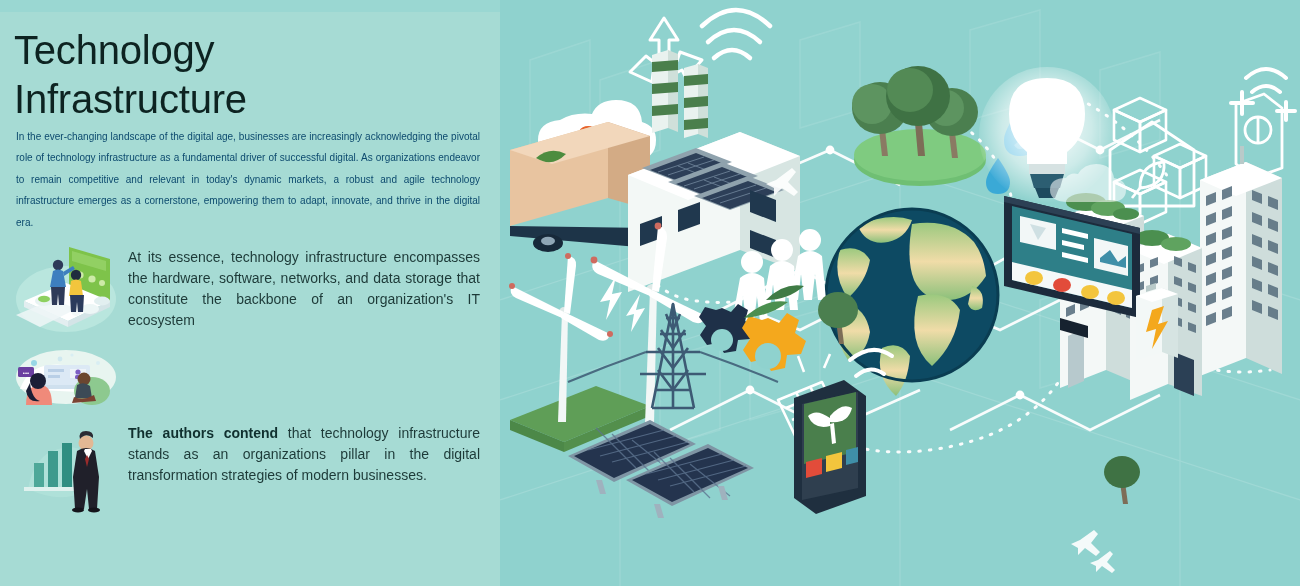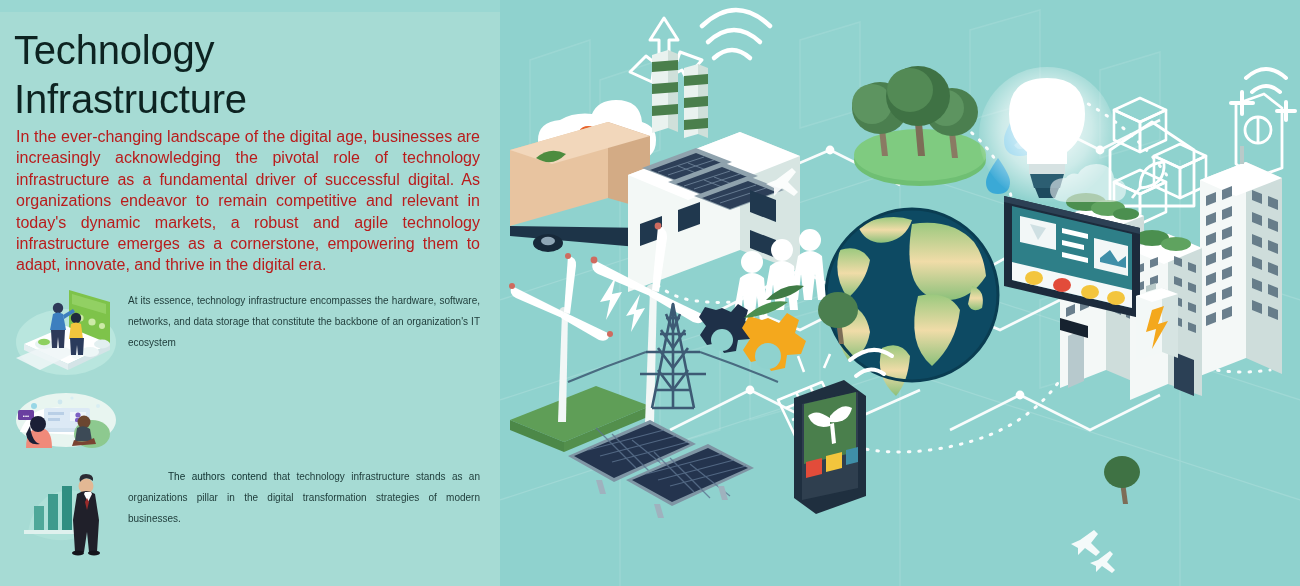--- a/index.html
+++ b/index.html
@@ -16,34 +16,34 @@
     background:#a6dbd4;
     box-sizing:border-box;
     padding:14px 14px 0 14px;
   }
   #title{
     font-size:40px;line-height:49px;color:#0d2321;font-weight:400;
     letter-spacing:-0.2px;margin:0 0 2px 0;
     white-space:pre-line;
   }
   #intro{
-    font-size:16px;line-height:21.4px;color:#b91c1c;
+    font-size:10px;line-height:21.4px;color:#0c4a6e;
     text-align:justify;text-justify:inter-word;
     margin:2px 6px 0 2px;
   }
   .bullet{
     position:relative;display:flex;align-items:flex-start;
     margin-top:8px;
   }
   .bullet .thumb{flex:0 0 auto;}
   .bullet .btext{
-    font-size:10px;line-height:21px;color:#1d3a38;
+    font-size:14px;line-height:21px;color:#1d3a38;
     text-align:justify;text-justify:inter-word;
   }
-  .bullet .btext b{color:#10302f;font-weight:normal;margin-left:40px;}
+  .bullet .btext b{color:#10302f;font-weight:bold;}
   #b1{margin-top:6px;}
   #b1 .thumb{width:104px;height:98px;margin-right:10px;}
   #b1 .btext{width:352px;padding-top:8px;}
   #b2{margin-top:6px;}
   #b2 .thumb{width:104px;height:62px;margin-right:10px;}
   #b2 .btext{width:352px;padding-top:6px;}
   #b3{margin-top:12px;}
   #b3 .thumb{width:104px;height:96px;margin-right:10px;}
   #b3 .btext{width:352px;padding-top:6px;}
 

